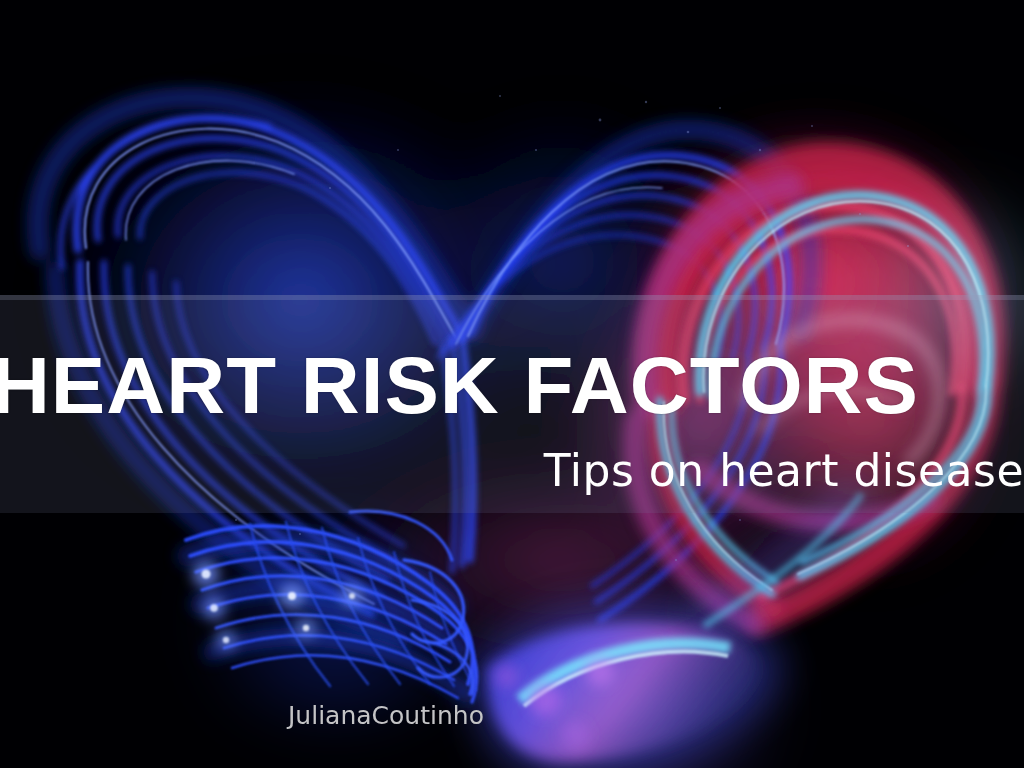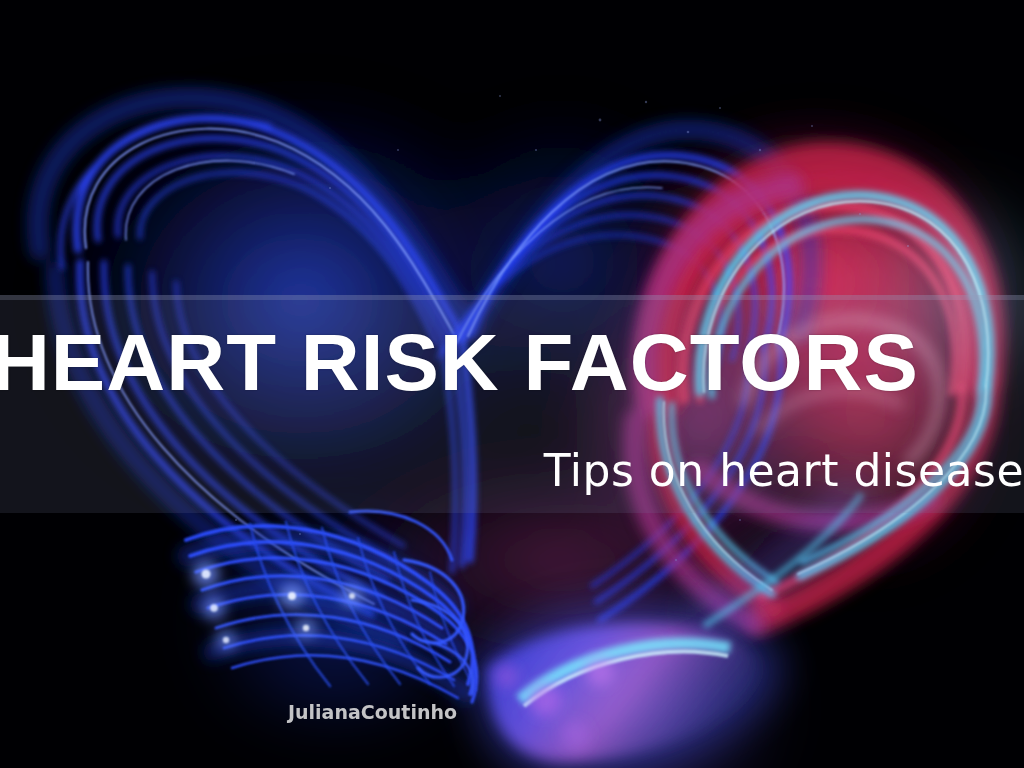--- a/index.html
+++ b/index.html
@@ -54,21 +54,21 @@
     left: 0; right: 0; top: 0;
     height: 5px;
     background: rgba(170, 175, 200, 0.22);
   }
 
   
   .title-wrap {
     position: absolute;
     left: 0;
     width: 848px;
-    top: 326px;
+    top: 349px;
     text-align: center;
   }
   .title {
     display: inline-block;
     margin: 0;
     color: #ffffff;
     font-family: "Liberation Sans Narrow", "Liberation Sans", sans-serif;
     font-weight: 700;
     font-size: 92px;
     line-height: 0.92;
@@ -96,22 +96,22 @@
     letter-spacing: 0.5px;
     white-space: nowrap;
   }
 
   .watermark {
     position: absolute;
     left: 288px;
     top: 701px;
     color: rgba(196, 196, 202, 0.72);
     font-family: "DejaVu Sans", sans-serif;
-    font-weight: 700;
-    font-size: 19px;
+    font-weight: 400;
+    font-size: 25px;
     letter-spacing: 0px;
     white-space: nowrap;
     user-select: none;
   }
 </style>
 </head>
 <body>
 
 <div class="slide" style="background: rgb(0, 0, 0);">
 

